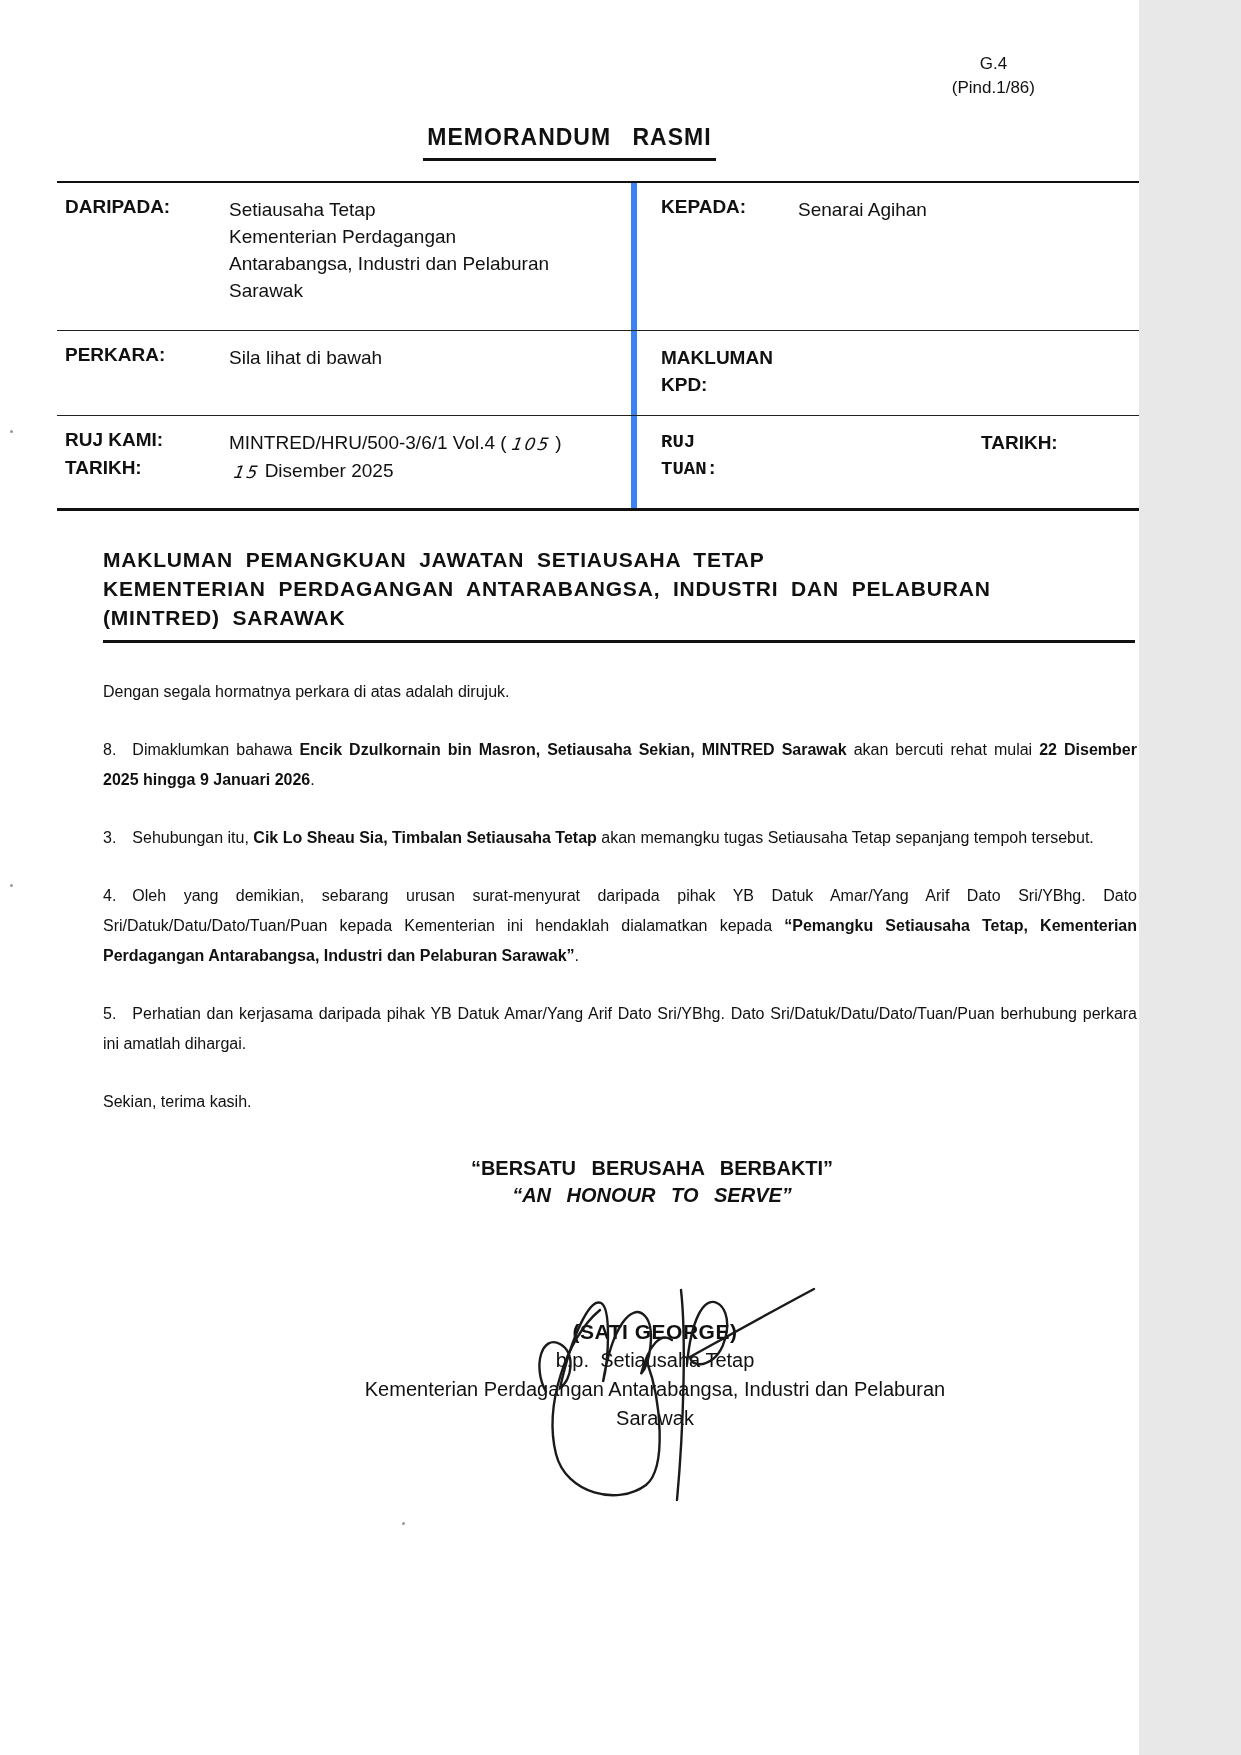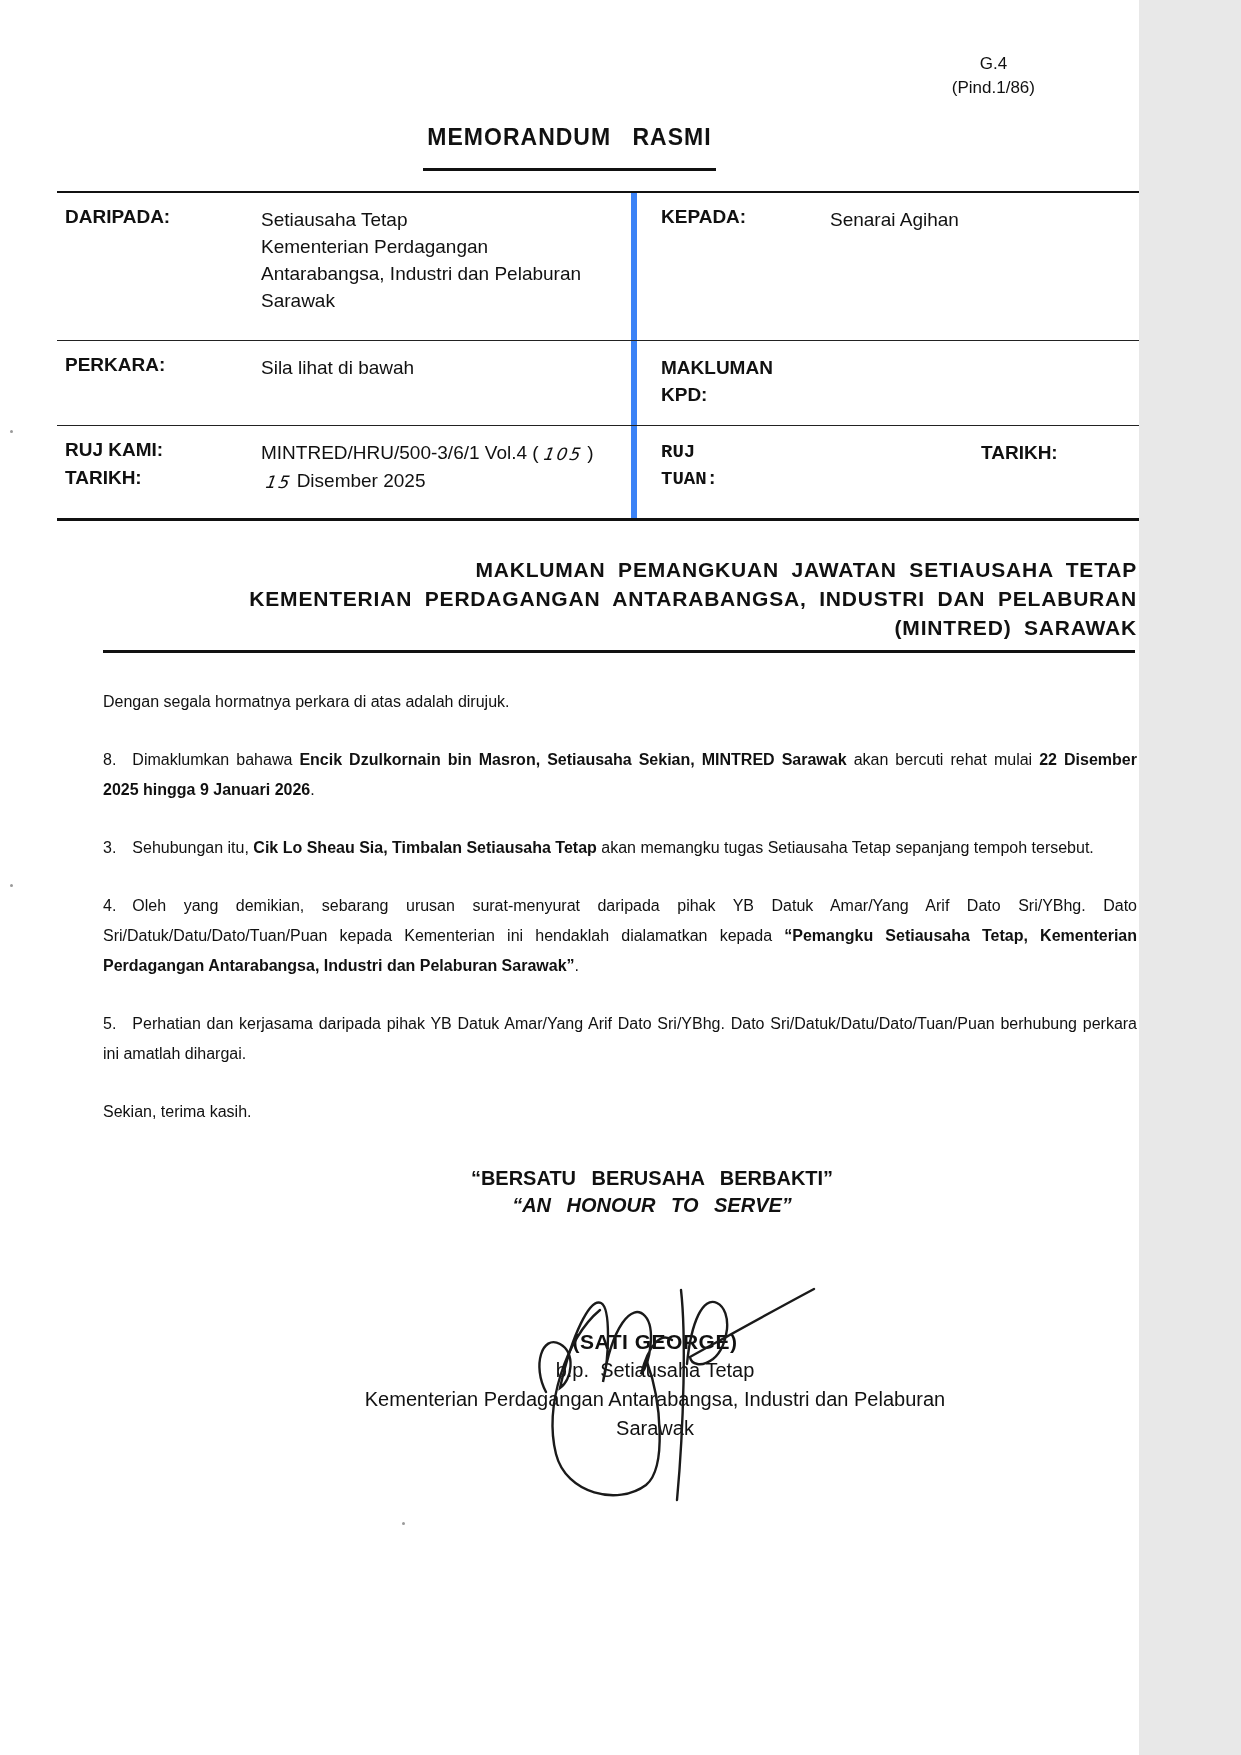--- a/index.html
+++ b/index.html
@@ -14,49 +14,49 @@
   
   .form-code{
     position:absolute;top:52px;right:104px;
     text-align:center;font-size:17px;line-height:24px;
   }
   
   .title{
     margin:124px 0 0 0;text-align:center;
     font-size:23px;font-weight:bold;letter-spacing:1px;word-spacing:14px;
   }
-  .title .underlined{display:inline-block;border-bottom:3px solid #111;padding:0 4px 17px 4px;}
+  .title .underlined{display:inline-block;border-bottom:3px solid #111;padding:0 4px 7px 4px;}
   
   .memo-table{
     margin:20px 0 0 57px;width:1130px;box-sizing:border-box;
     border-top:2px solid #111;border-bottom:3px solid #111;
     font-size:19px;
   }
   .memo-row{display:flex;border-bottom:1px solid #222;}
   .memo-row:last-child{border-bottom:none;}
   .cell-left{width:574px;box-sizing:border-box;padding:13px 8px 10px 8px;}
   .cell-right{flex:1;box-sizing:border-box;border-left:6px solid #3b82f6;padding:13px 10px 10px 24px;}
   .row-1{min-height:147px;}
   .row-2{min-height:84px;}
   .row-3{min-height:92px;}
-  .pair{display:flex;gap:32px;}
+  .pair{display:flex;}
   .lab{font-weight:bold;flex:0 0 164px;}
   .lab-sm{font-weight:bold;flex:0 0 137px;}
   .val{flex:1;line-height:27px;}
   .bold-lines{font-weight:bold;line-height:27px;}
   .row3-right{display:flex;}
   .row3-right .left-part{flex:0 0 320px;font-family:Liberation Mono, monospace;}
   .handwriting{
     display:inline-block;font-family:"DejaVu Sans",sans-serif;
     font-style:italic;font-size:17px;letter-spacing:2px;
     transform:skewX(-10deg);margin:0 5px;position:relative;top:1px;
   }
   
   .subject{
-    margin:34px 0 0 103px;width:1034px;text-align:right;
+    margin:34px 0 0 103px;width:1034px;text-align:left;
     font-weight:bold;font-size:21px;line-height:29px;
     letter-spacing:0.8px;word-spacing:6px;
   }
   .subject-rule{
     margin:8px 0 0 103px;width:1032px;height:0;
     border:none;border-top:3px solid #111;
   }
   
   .bodytext{margin:34px 0 10px 103px;width:1034px;font-size:16px;line-height:30px;}
   .bodytext p{margin:0 0 28px 0;text-align:justify;}

